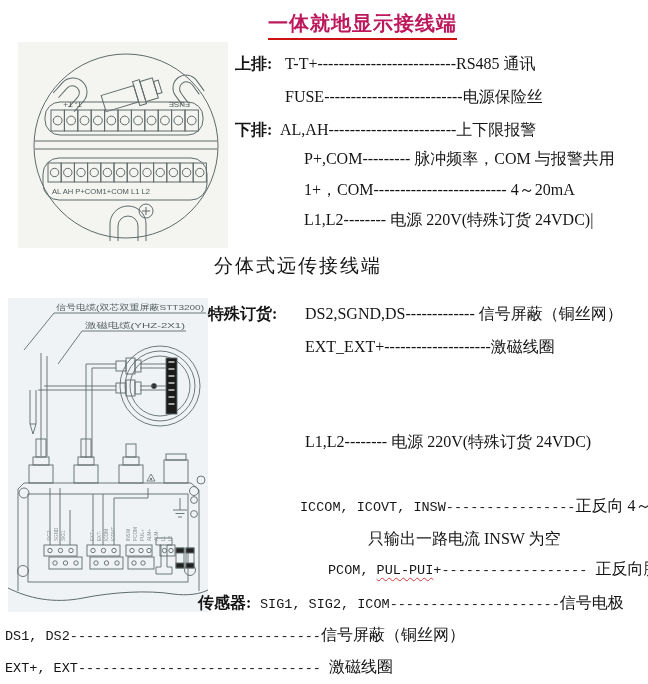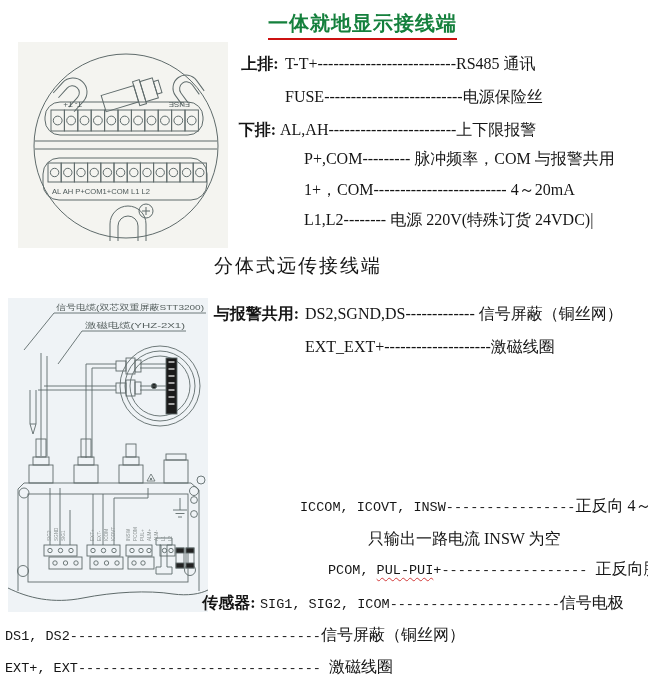--- a/index.html
+++ b/index.html
@@ -1,24 +1,24 @@
 <!DOCTYPE html>
 <html><head>
 <meta charset="utf-8">
 <style>
   html,body{margin:0;padding:0;background:#fff;}
   #page{position:relative;width:648px;height:684px;background:#ffffff;overflow:hidden;
         font-family:"Liberation Serif",serif;color:#151515;}
   .ln{position:absolute;white-space:nowrap;font-size:16px;line-height:1.1;}
-  .lb{font-weight:bold;display:inline-block;text-align:center;}
+  .lb{font-weight:bold;display:inline-block;}
   .cd,.dh,.ds,.cu{display:inline;}
   .mono .cd,.mono .dh,.mono .pre,.mono .post{font-family:"Liberation Mono",monospace;font-size:13.5px;}
   .sq{font-family:"Liberation Mono",monospace;font-size:13.5px;
       text-decoration:underline wavy 1px;text-decoration-color:#d23b3b;text-underline-offset:3px;}
-  #title1{position:absolute;top:10px;left:268px;font-size:20px;font-weight:bold;color:#15803d;
+  #title1{position:absolute;top:10px;left:268px;font-size:20px;font-weight:bold;color:#be185d;
           border-bottom:2px solid #cc1111;padding-bottom:1px;letter-spacing:1px;white-space:nowrap;}
   #title2{position:absolute;top:253px;left:214px;font-size:19px;letter-spacing:2px;white-space:nowrap;}
   .photo1{position:absolute;left:18px;top:42px;width:210px;height:206px;background:#f4f4f0;}
   .photo2{position:absolute;left:8px;top:298px;width:200px;height:314px;background:#eff3f6;text-align:right;}
   svg{display:block;}
   
   #u0{top:55px;left:235px}   #u0 .lb{width:50px}
   #u1{top:88px;left:285px}
   #u2{top:121px;left:235px}  #u2 .lb{width:45px}
   #u3{top:150px;left:304px}
@@ -317,22 +317,23 @@
         <text transform="rotate(-90 129 243)" x="129" y="243">PCOM</text>
         <text transform="rotate(-90 136 243)" x="136" y="243">PUL+</text>
         <text transform="rotate(-90 143 243)" x="143" y="243">ALM+</text>
         <text transform="rotate(-90 150 243)" x="150" y="243">ALM-</text>
         <text transform="rotate(-90 157 243)" x="157" y="243">L1</text>
         <text transform="rotate(-90 164 243)" x="164" y="243">L2</text>
       </g>
     </svg>
   </div>
 
-  <div class="ln" id="s0"><span class="lb">与报警共用:</span><span class="cd">DS2,SGND,DS</span><span class="dh">------------- </span><span class="ds">信号屏蔽（铜丝网）</span></div>
+  <div class="ln" id="s0"><span class="lb">特殊订货:</span><span class="cd">DS2,SGND,DS</span><span class="dh">------------- </span><span class="ds">信号屏蔽（铜丝网）</span></div>
   <div class="ln" id="s1"><span class="cd">EXT_EXT+</span><span class="dh">--------------------</span><span class="ds">激磁线圈</span></div>
+  <div class="ln" id="s4"><span class="cd">L1,L2</span><span class="dh">-------- </span><span class="ds">电源 220V(特殊订货 24VDC)</span></div>
   <div class="ln mono" id="s6"><span class="cd">ICCOM, ICOVT, INSW</span><span class="dh">----------------</span><span class="ds">正反向 4～20Ma</span></div>
   <div class="ln" id="s7"><span class="ds">只输出一路电流 INSW 为空</span></div>
   <div class="ln mono" id="s8"><span class="pre">PCOM, </span><span class="sq">PUL-PUI</span><span class="post">+</span><span class="dh">------------------ </span><span class="ds">正反向脉冲频率</span></div>
   <div class="ln mono" id="s9"><span class="lb">传感器:</span><span class="cd">SIG1, SIG2, ICOM</span><span class="dh">---------------------</span><span class="ds">信号电极</span></div>
   <div class="ln mono" id="s10"><span class="cd">DS1, DS2</span><span class="dh">-------------------------------</span><span class="ds">信号屏蔽（铜丝网）</span></div>
   <div class="ln mono" id="s11"><span class="cd">EXT+, EXT</span><span class="dh">------------------------------ </span><span class="ds">激磁线圈</span></div>
 
 </div>
 
 </body></html>

